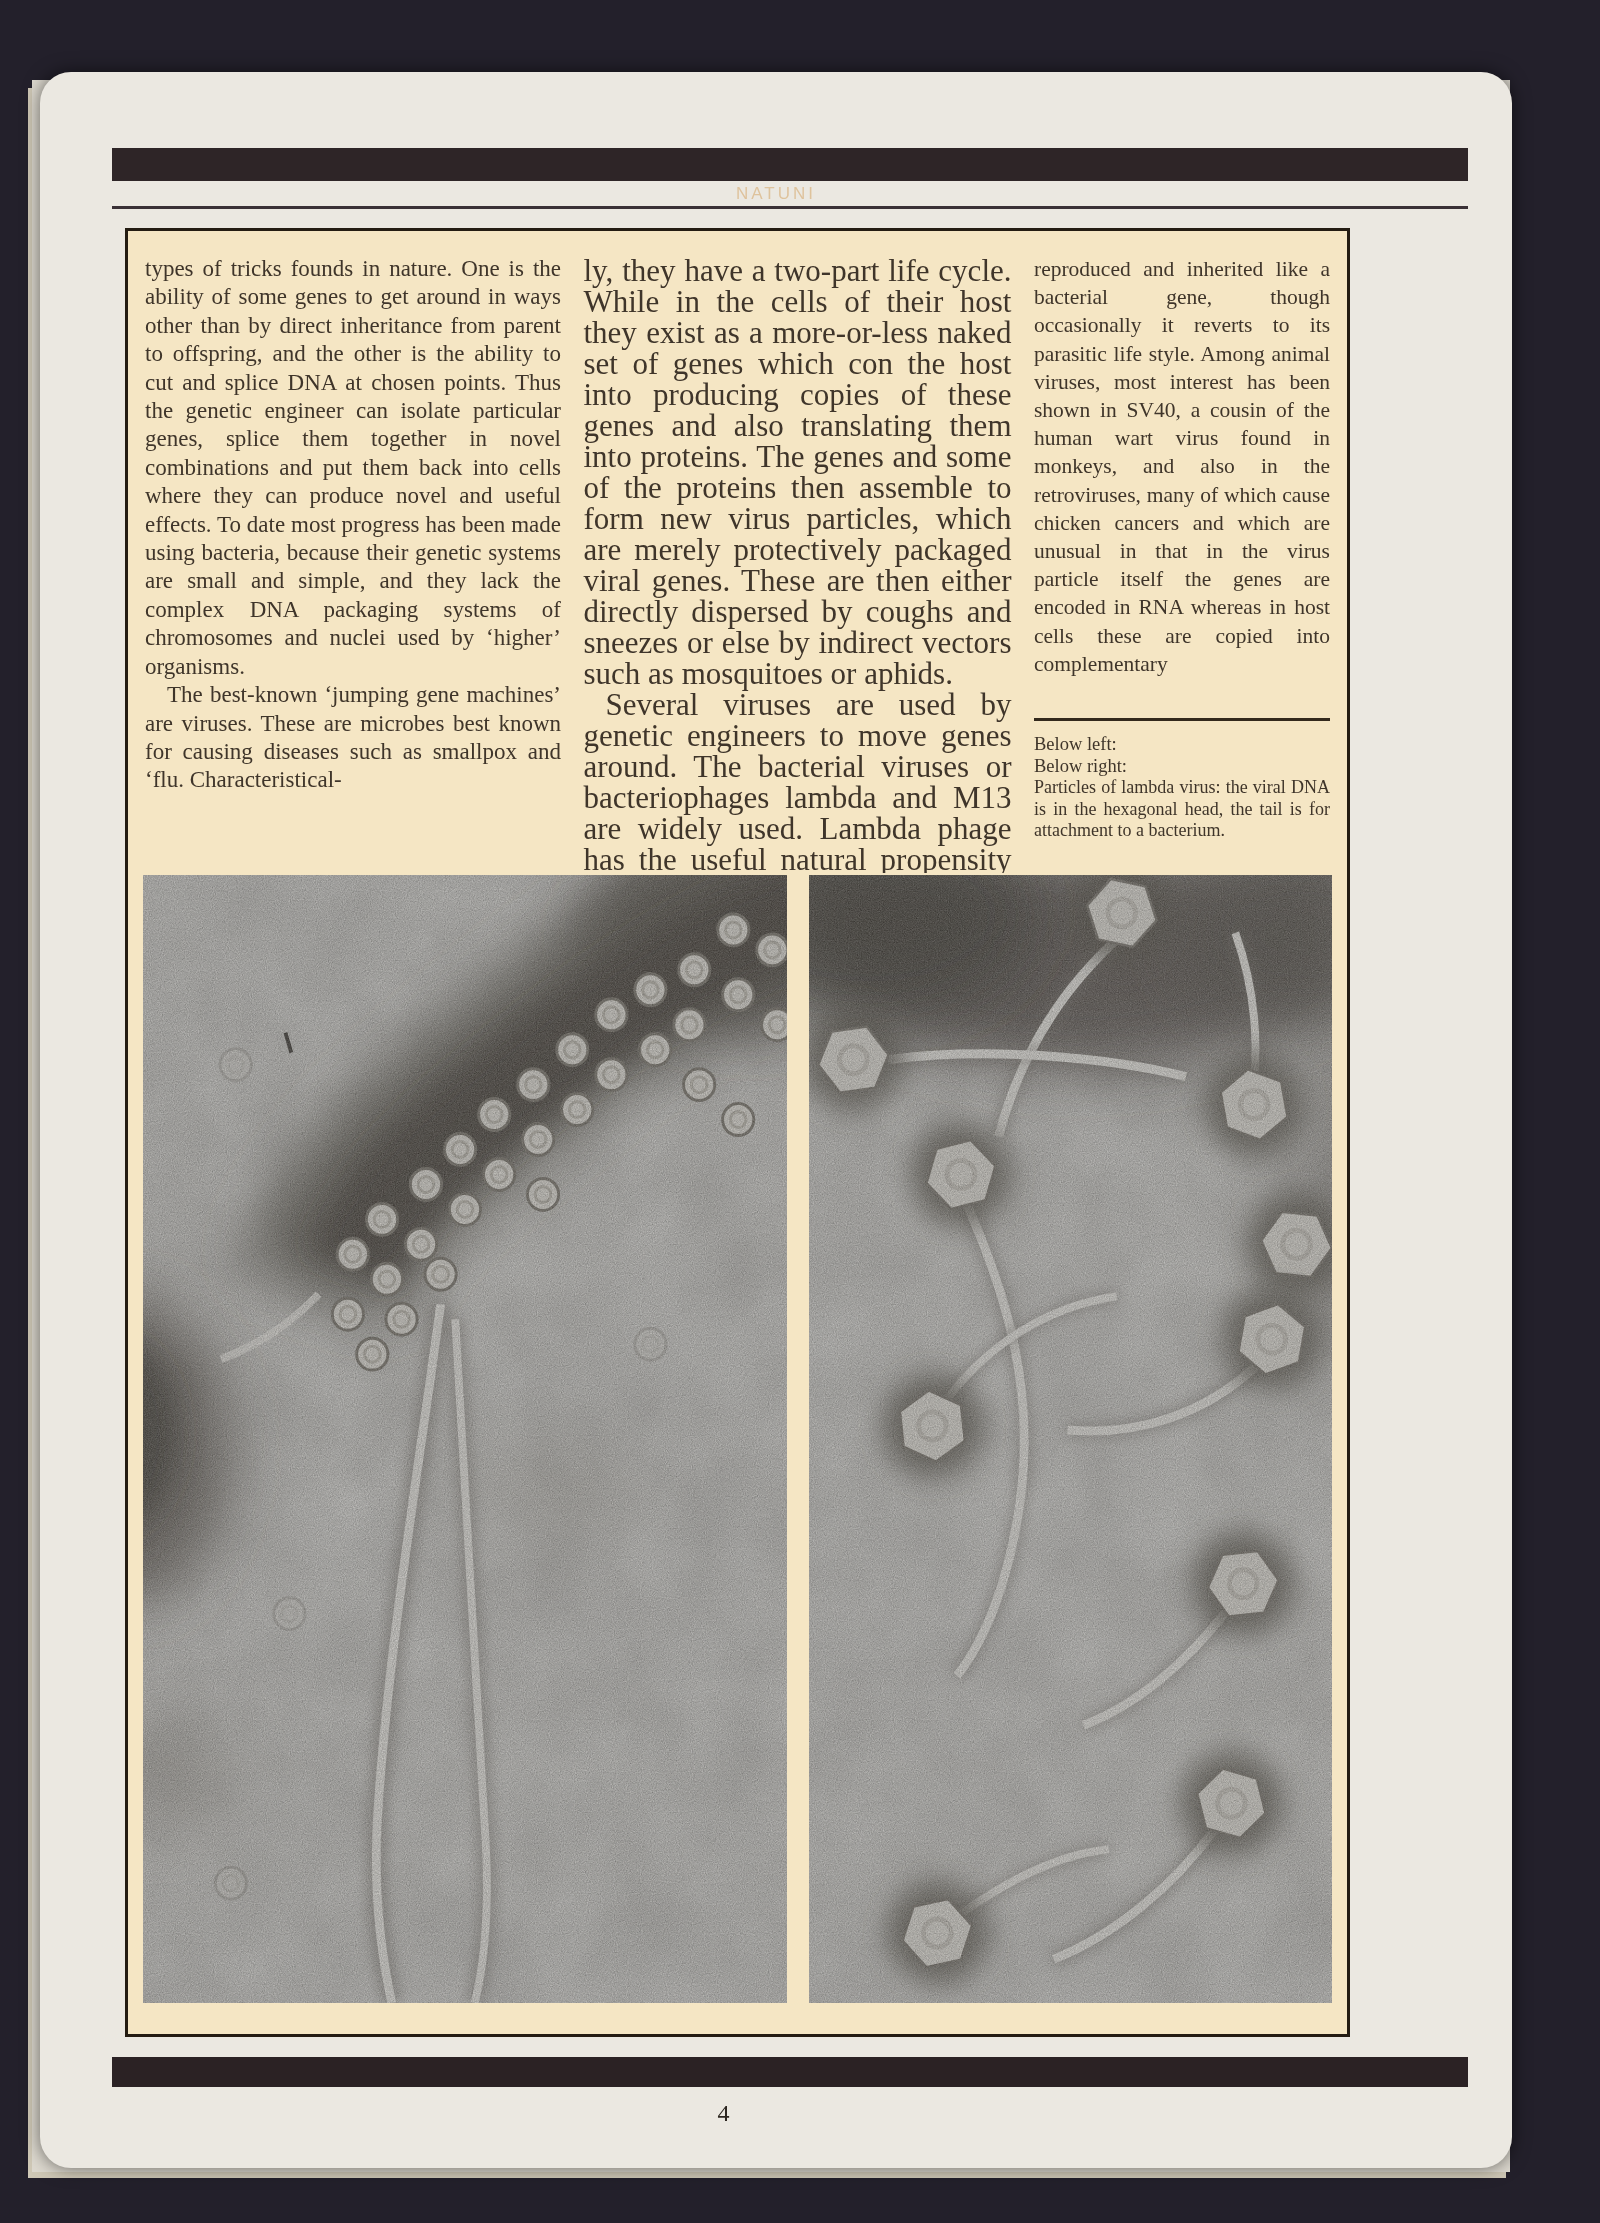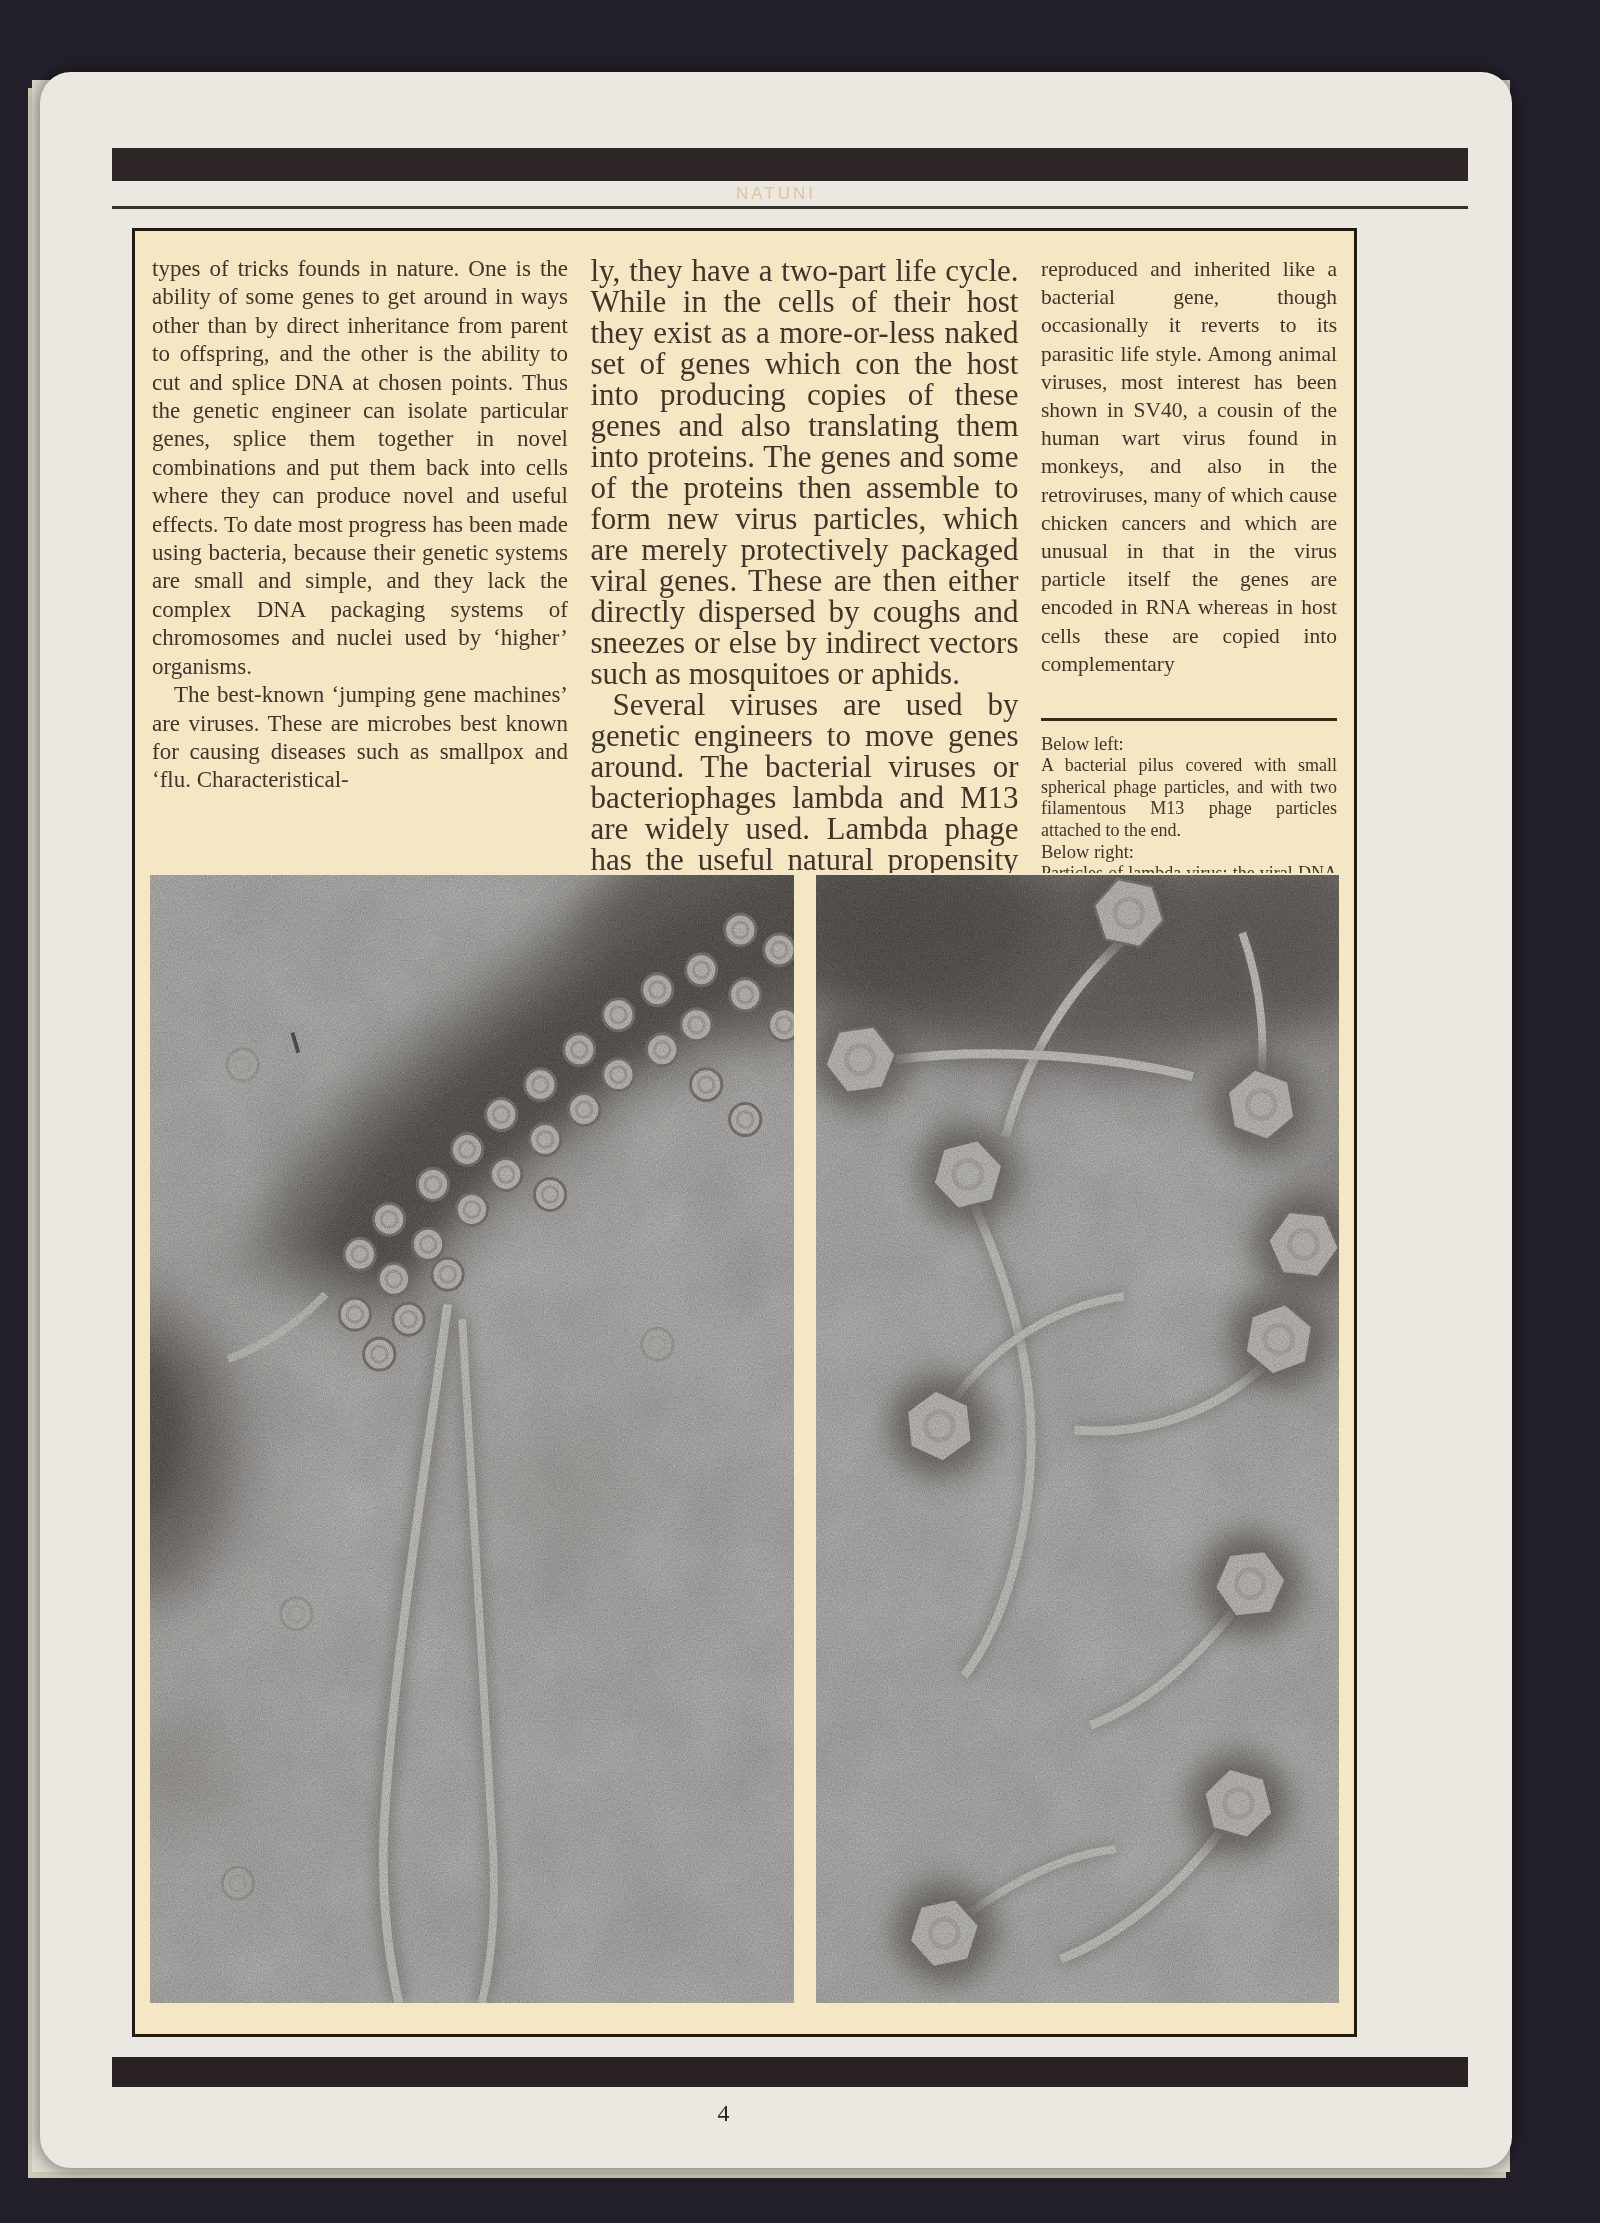--- a/index.html
+++ b/index.html
@@ -22,21 +22,21 @@
     border-radius:31px;
   }
   .top-bar{position:absolute;left:72px;top:76px;width:1356px;height:33px;background:#2e2527;}
   .running-header{
     position:absolute;left:0;top:112px;width:1472px;text-align:center;
     font-family:"Liberation Sans", sans-serif;
     font-size:17px;letter-spacing:3px;color:#dcba8c;opacity:.8;
   }
   .thin-rule{position:absolute;left:72px;top:134px;width:1356px;height:3px;background:#3a3136;}
   .content-box{
-    position:absolute;left:92px;top:156px;width:1219px;height:1803px;
+    position:absolute;left:85px;top:156px;width:1219px;height:1803px;
     background:#f5e6c4;border:3px solid #241c12;
   }
   .columns{
     display:flex;justify-content:space-between;
     margin:24px 17px 0 17px;height:618px;overflow:hidden;
   }
   .col{color:#3f352a;text-align:justify;}
   .col p{margin:0;}
   .col p.indent{text-indent:22px;}
   .col1{width:416px;font-size:23px;line-height:28.4px;}
@@ -81,21 +81,20 @@
         </div>
         <div class="col col2">
           <p>ly, they have a two-part life cycle. While in the cells of their host they exist as a more-or-less naked set of genes which con the host into producing copies of these genes and also translating them into proteins. The genes and some of the proteins then assemble to form new virus particles, which are merely protectively packaged viral genes. These are then either directly dispersed by coughs and sneezes or else by indirect vectors such as mosquitoes or aphids.</p>
           <p class="indent">Several viruses are used by genetic engineers to move genes around. The bacterial viruses or bacteriophages lambda and M13 are widely used. Lambda phage has the useful natural propensity of sometimes incorporating its DNA into the chromosome of its bacterial host, where it is</p>
         </div>
         <div class="col col3">
           <p>reproduced and inherited like a bacterial gene, though occasionally it reverts to its parasitic life style. Among animal viruses, most interest has been shown in SV40, a cousin of the human wart virus found in monkeys, and also in the retroviruses, many of which cause chicken cancers and which are unusual in that in the virus particle itself the genes are encoded in RNA whereas in host cells these are copied into complementary</p>
           <div class="caption-block">
             <div class="caption-rule"></div>
             <p class="cap-label">Below left:</p>
-            <p class="cap-text">A bacterial pilus covered with small spherical phage particles, and with two filamentous M13 phage particles attached to the end.</p>
             <p class="cap-label">Below right:</p>
             <p class="cap-text">Particles of lambda virus: the viral DNA is in the hexagonal head, the tail is for attachment to a bacterium.</p>
           </div>
         </div>
       </div>
 
       <div class="photos">
 
         <figure class="photo-fig left">
           <svg viewBox="0 0 660 1130" preserveAspectRatio="none">

